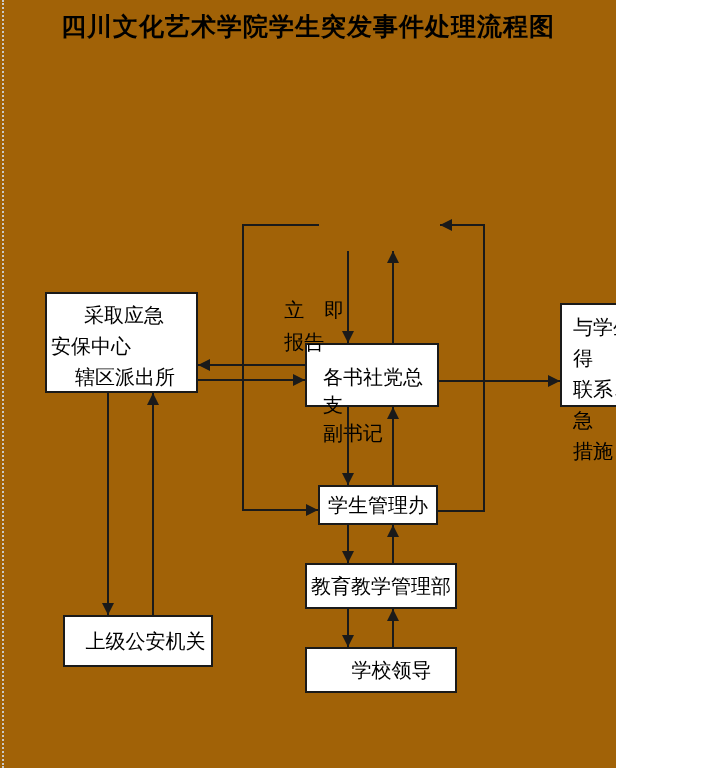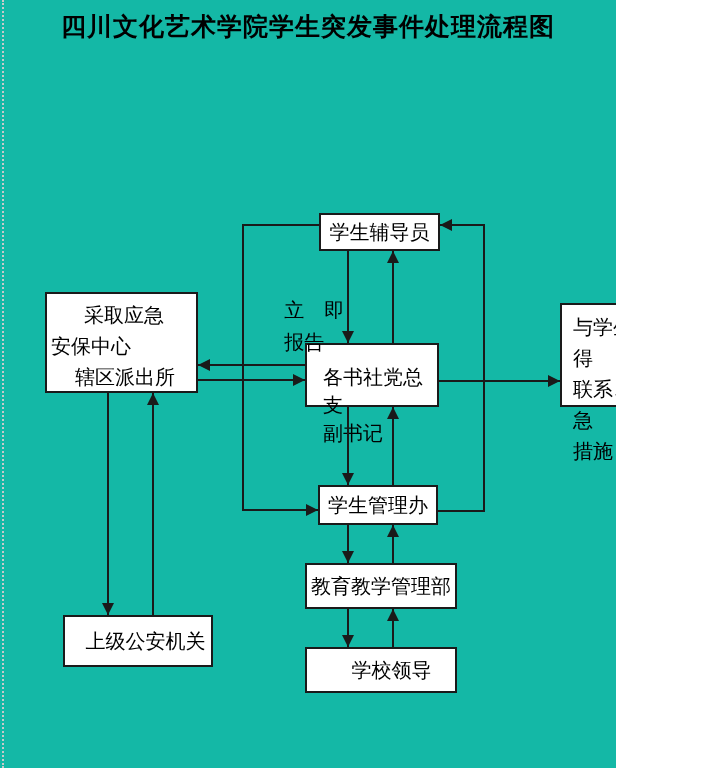--- a/index.html
+++ b/index.html
@@ -1,20 +1,20 @@
 <!DOCTYPE html>
 <html><head>
 <meta charset="utf-8">
 <style>
   html, body { margin: 0; padding: 0; background: #ffffff; }
   .canvas {
     position: relative;
     width: 616px;
     height: 768px;
-    background: #14b8a6;
+    background: #a16207;
     font-family: "Liberation Sans", "DejaVu Sans", sans-serif;
     color: #000000;
     overflow: hidden;
   }
   .page-edge {
     position: absolute;
     left: 2px; top: 0; height: 768px; width: 0;
     border-left: 2px dotted #c9c9c9;
   }
   .title {
@@ -65,23 +65,20 @@
 </style>
 </head>
 <body>
 
 <div class="canvas">
 
   <div class="page-edge"></div>
 
   <h1 class="title">四川文化艺术学院学生突发事件处理流程图</h1>
 
-  <div class="box box-counselor center-text">
-    <span>学生辅导员</span>
-  </div>
 
   <div class="box box-security">
     <span class="tline l1">采取应急</span>
     <span class="tline l2">安保中心</span>
     <span class="tline l3">辖区派出所</span>
   </div>
 
   <div class="box box-party">
     <span class="tline">各书社党总支</span>
     <span class="tline">副书记</span>

